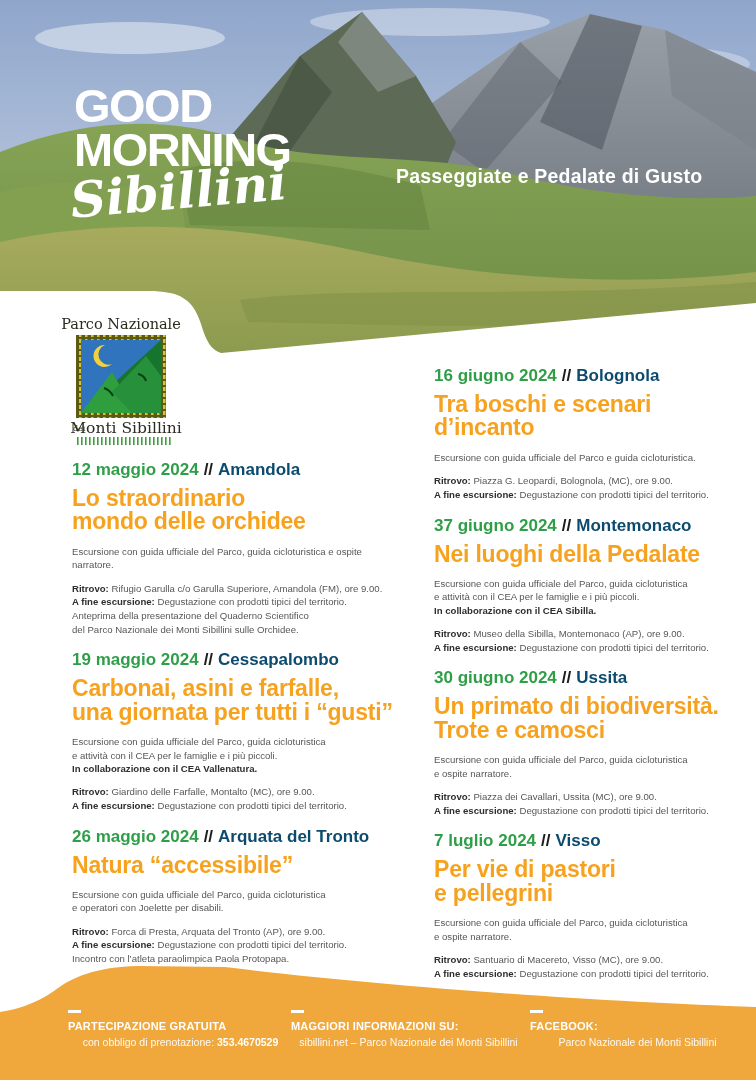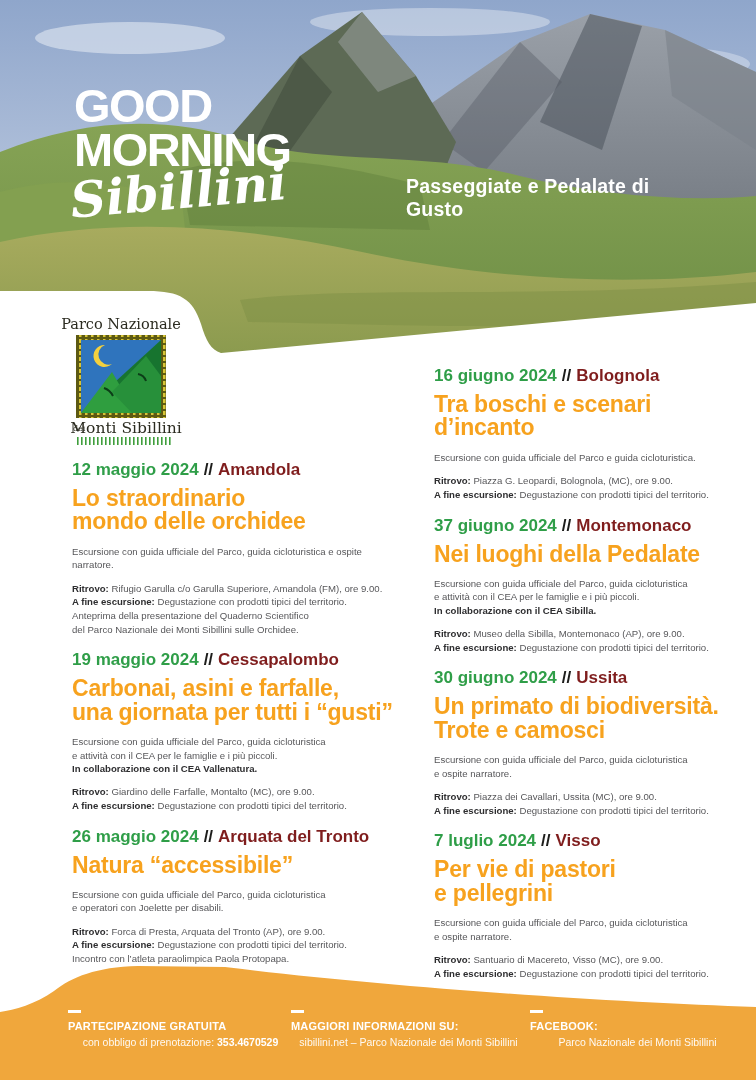--- a/index.html
+++ b/index.html
@@ -15,34 +15,34 @@
     position:absolute; left:74px; top:84px; margin:0;
     color:#ffffff; font-weight:bold; font-size:47px; line-height:0.94;
     letter-spacing:-1.5px; white-space:pre-line;
   }
   .hero-script {
     position:absolute; left:68px; top:172px; margin:0;
     color:#ffffff; font-family:"DejaVu Serif", serif; font-style:italic;
     font-size:49px; font-weight:bold; transform:rotate(-5deg); transform-origin:left top;
   }
   .hero-tagline {
-    position:absolute; left:392px; top:161px; margin:14px;
+    position:absolute; left:392px; top:161px; margin:4px;
     color:#ffffff; font-weight:bold; font-size:19.5px; letter-spacing:0.2px;
   }
   
   .park-logo { position:absolute; left:60px; top:314px; width:122px; height:134px; }
   
   .col { position:absolute; }
   .col-left  { left:72px;  top:460px; width:322px; }
   .col-right { left:434px; top:366px; width:318px; }
   .event { margin:0 0 14px 0; }
   .event-date { margin:0 0 7px 0; font-size:17px; font-weight:bold; }
   .event-date .d { color:#2f9e48;text-align:right; }
   .event-date .s { color:#1d1d1b; margin:0 5px; }
-  .event-date .p { color:#7f1d1d; }
+  .event-date .p { color:#0c4a6e; }
   .event-title {
     margin:0 0 11px 0; color:#f7a21e; font-size:23px; line-height:1.02;
     font-weight:bold; letter-spacing:-0.2px;
   }
   .pre { white-space:pre-line; }
   .event-desc { margin:0; color:#57575a; font-size:9.6px; line-height:1.4; }
   .event-collab { margin:0; color:#2e2e30; font-size:9.6px; line-height:1.4; font-weight:bold; }
   .event-collab:empty, .event-extra:empty { display:none; }
   .event-details { margin-top:10px; }
   .detail { margin:0; color:#57575a; font-size:9.6px; line-height:1.42; }

